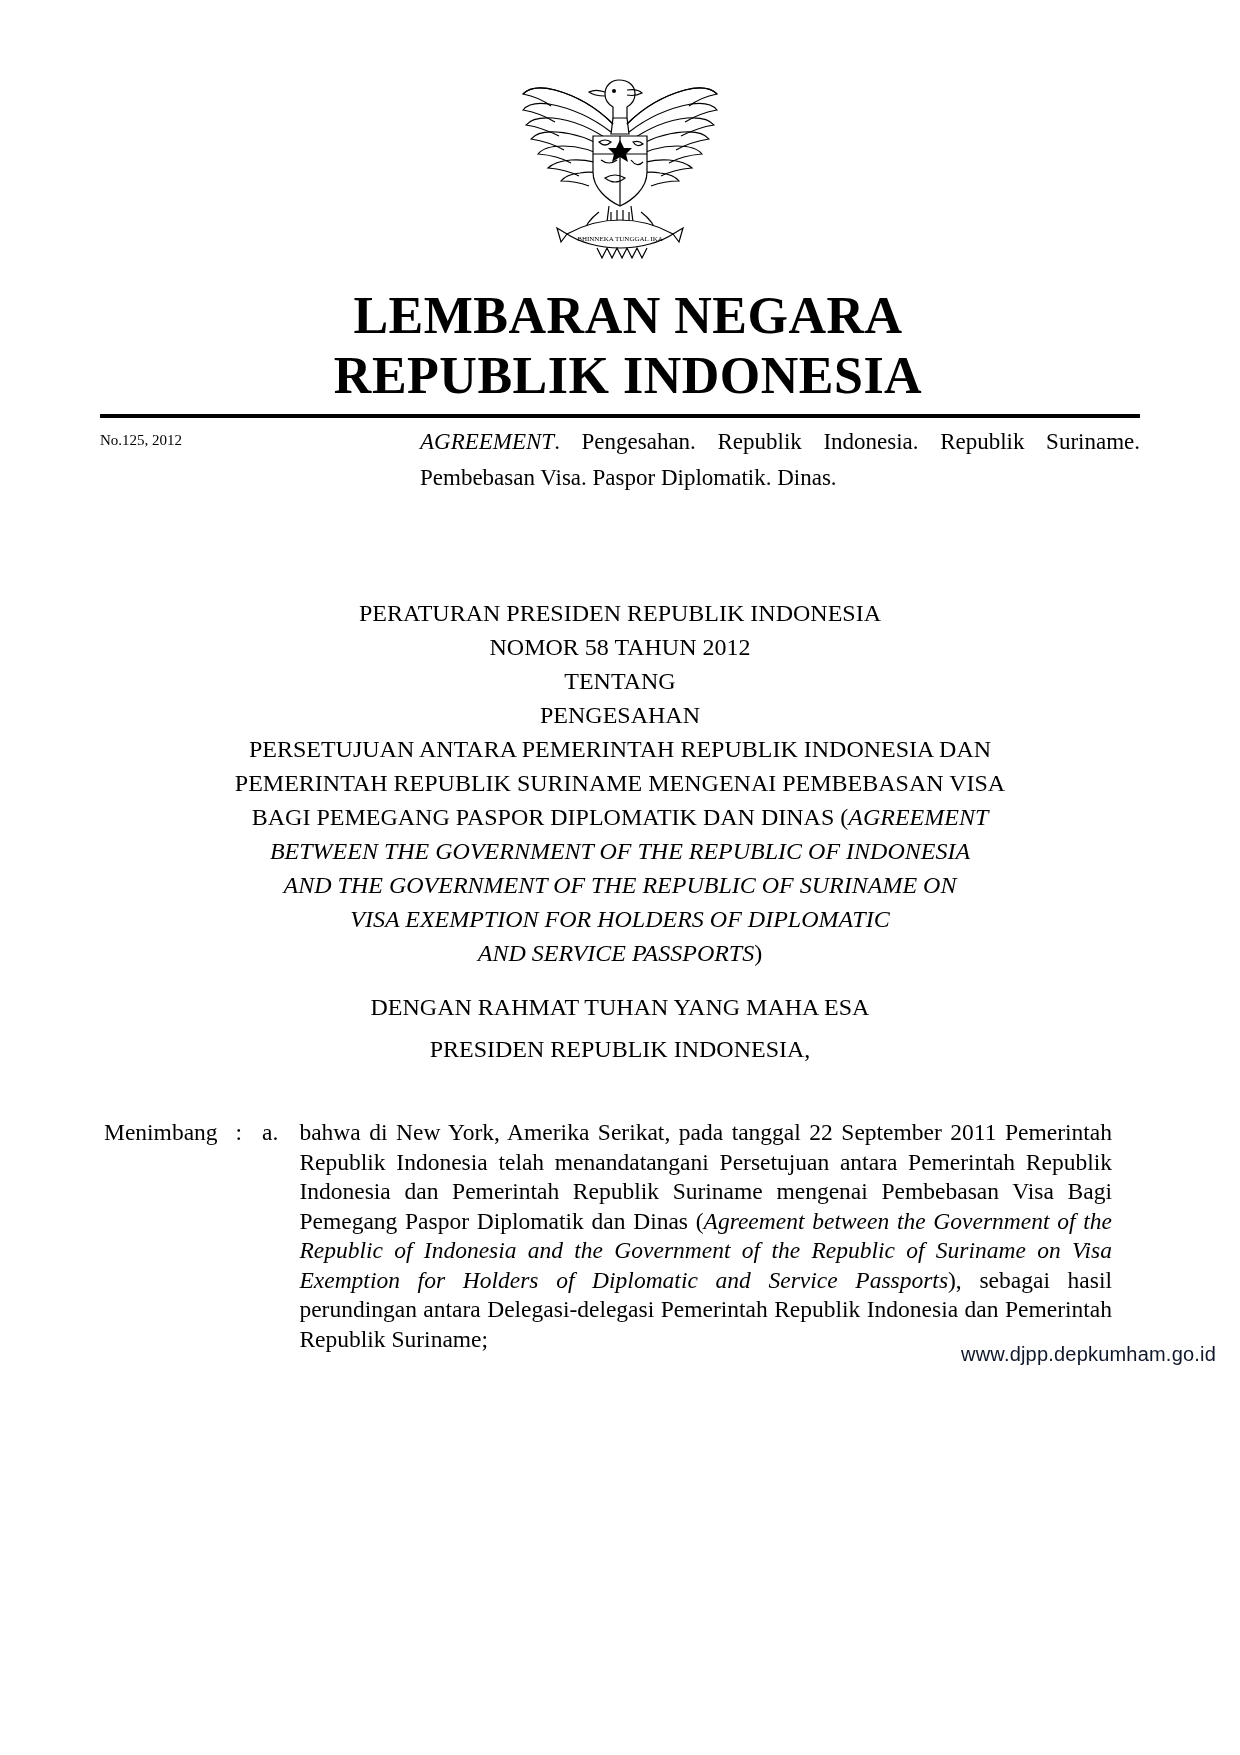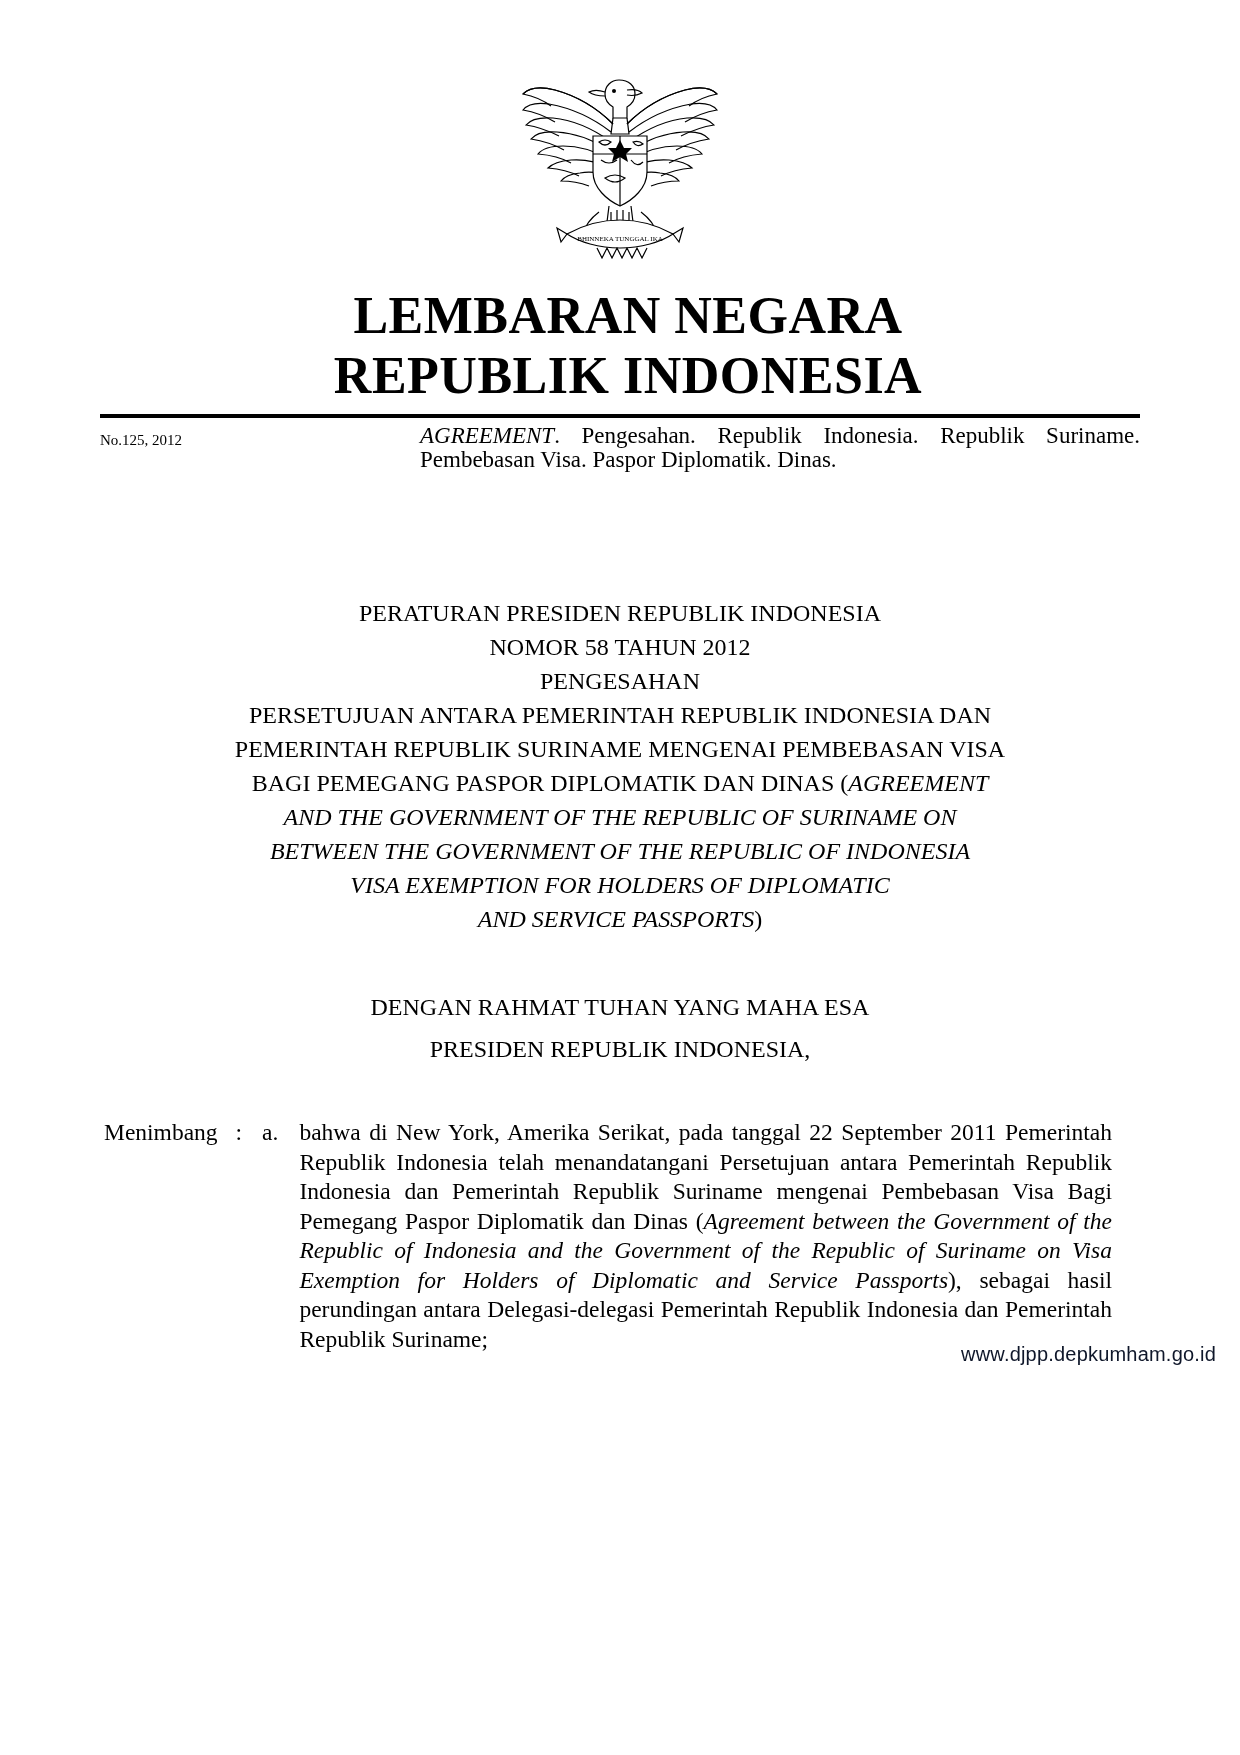--- a/index.html
+++ b/index.html
@@ -71,21 +71,21 @@
   }
   .header-no {
     width: 320px;
     flex: 0 0 320px;
     font-size: 15px;
     line-height: 32px;
   }
   .header-subject {
     flex: 1 1 auto;
     font-size: 23px;
-    line-height: 24px;
+    line-height: 36px;
     text-align: justify;
     text-justify: inter-word;
     hyphens: none;
   }
   .header-subject .ital {
     font-style: italic;
   }
 
   
   .title-block {
@@ -244,26 +244,27 @@
   <div class="rule"></div>
 
   <div class="header-row">
     <div class="header-no">No.125, 2012</div>
     <div class="header-subject"><span class="ital">AGREEMENT</span><span>. Pengesahan. Republik Indonesia. Republik Suriname. Pembebasan Visa. Paspor Diplomatik. Dinas.</span></div>
   </div>
 
   <div class="title-block">
     <div class="tline">PERATURAN PRESIDEN REPUBLIK INDONESIA</div>
     <div class="tline">NOMOR 58 TAHUN 2012</div>
+    <div class="tline">TENTANG</div>
     <div class="tline">PENGESAHAN</div>
     <div class="tline">PERSETUJUAN ANTARA PEMERINTAH REPUBLIK INDONESIA DAN</div>
     <div class="tline">PEMERINTAH REPUBLIK SURINAME MENGENAI PEMBEBASAN VISA</div>
     <div class="tline"><span>BAGI PEMEGANG PASPOR DIPLOMATIK DAN DINAS (</span><span class="ital-seg">AGREEMENT</span></div>
+    <div class="tline ital">BETWEEN THE GOVERNMENT OF THE REPUBLIC OF INDONESIA</div>
     <div class="tline ital">AND THE GOVERNMENT OF THE REPUBLIC OF SURINAME ON</div>
-    <div class="tline ital">BETWEEN THE GOVERNMENT OF THE REPUBLIC OF INDONESIA</div>
     <div class="tline ital">VISA EXEMPTION FOR HOLDERS OF DIPLOMATIC</div>
     <div class="tline"><span class="ital-seg">AND SERVICE PASSPORTS</span><span>)</span></div>
   </div>
 
   <div class="invocation">
     <div class="iline">DENGAN RAHMAT TUHAN YANG MAHA ESA</div>
     <div class="iline">PRESIDEN REPUBLIK INDONESIA,</div>
   </div>
 
   <div class="body-block">

